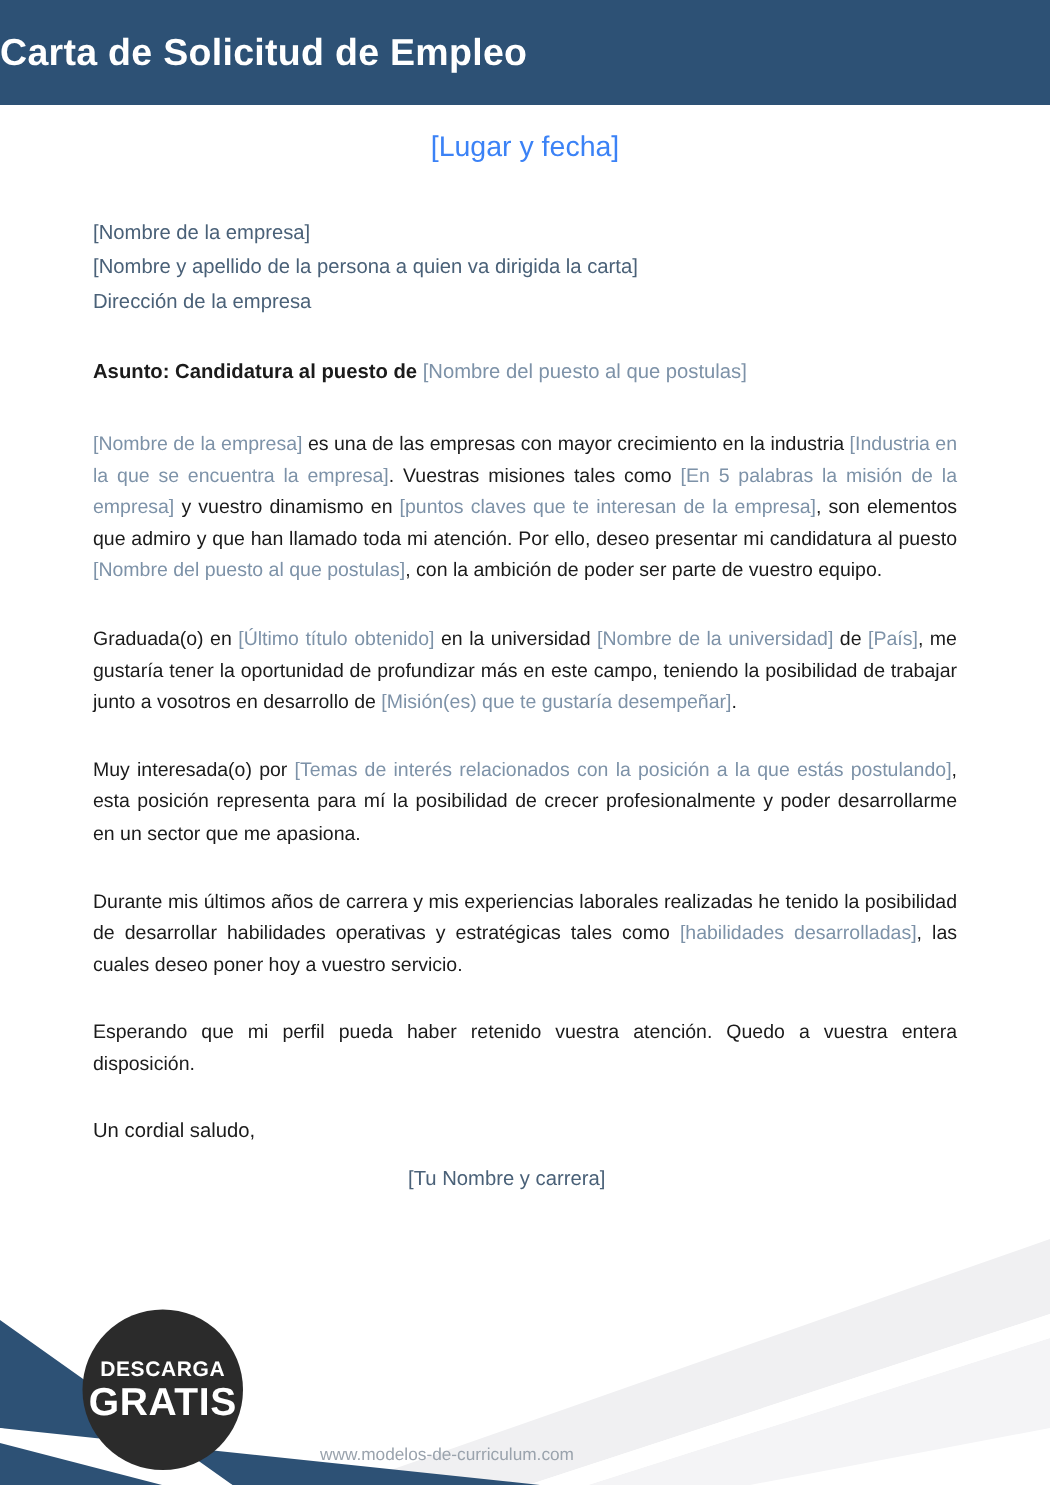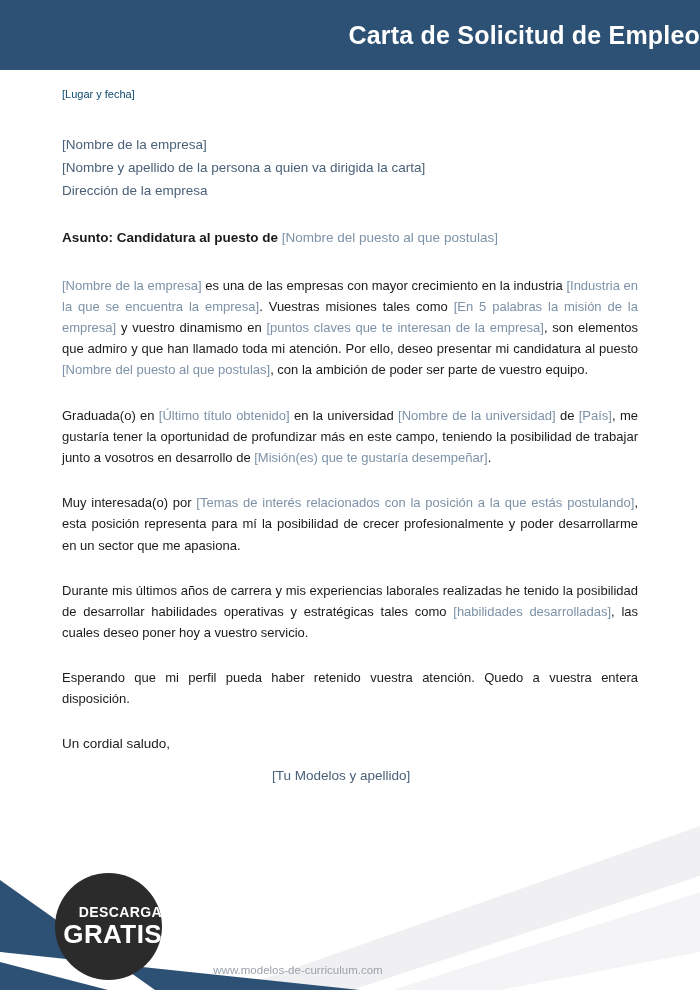--- a/index.html
+++ b/index.html
@@ -22,43 +22,43 @@
 
   
   .header-bar {
     position: absolute;
     top: 0; left: 0;
     width: 700px;
     height: 70px;
     background: #2d5175;
     display: flex;
     align-items: center;
-    justify-content: flex-end;
+    justify-content: flex-start;
   }
   .header-title {
     color: #ffffff;
     font-size: 25px;
     font-weight: bold;
     letter-spacing: 0.2px;
     font-family: "Liberation Sans", sans-serif;
   }
 
   
   .letter {
     position: absolute;
     top: 70px;
     left: 0;
     width: 700px;
     padding: 0 62px;
   }
 
   .date-line {
-    text-align: left;
-    color: #0c4a6e;
-    font-size: 11px;
+    text-align: center;
+    color: #3b82f6;
+    font-size: 19px;
     margin-top: 18px;
     padding-right: 0px;
   }
 
   .recipient-block {
     margin-top: 33px;
     color: #4a6178;
     font-size: 13.5px;
     line-height: 1.72;
   }
@@ -110,21 +110,21 @@
   .badge {
     position: absolute;
     left: 55px;
     top: 873px;
     width: 107px;
     height: 107px;
     border-radius: 50%;
     background: #2b2b2b;
     display: flex;
     flex-direction: column;
-    align-items: flex-end;
+    align-items: center;
     justify-content: center;
     color: #ffffff;
     z-index: 5;
   }
   .badge-top {
     font-size: 14px;
     font-weight: bold;
     letter-spacing: 0.4px;
     line-height: 1;
   }
@@ -210,21 +210,21 @@
     <p class="para"><span>Graduada(o) en </span><span class="ph">[Último título obtenido]</span><span> en la universidad </span><span class="ph">[Nombre de la universidad]</span><span> de </span><span class="ph">[País]</span><span>, me gustaría tener la oportunidad de profundizar más en este campo, teniendo la posibilidad de trabajar junto a vosotros en desarrollo de </span><span class="ph">[Misión(es) que te gustaría desempeñar]</span><span>.</span></p>
 
     <p class="para"><span>Muy interesada(o) por </span><span class="ph">[Temas de interés relacionados con la posición a la que estás postulando]</span><span>, esta posición representa para mí la posibilidad de crecer profesionalmente y poder desarrollarme en un sector que me apasiona.</span></p>
 
     <p class="para"><span>Durante mis últimos años de carrera y mis experiencias laborales realizadas he tenido la posibilidad de desarrollar habilidades operativas y estratégicas tales como </span><span class="ph">[habilidades desarrolladas]</span><span>, las cuales deseo poner hoy a vuestro servicio.</span></p>
 
     <p class="para"><span>Esperando que mi perfil pueda haber retenido vuestra atención. Quedo a vuestra entera disposición.</span></p>
 
     <div class="closing">Un cordial saludo,</div>
 
-    <div class="signature">[Tu Modelos y apellido]</div>
+    <div class="signature">[Tu Nombre y carrera]</div>
   </div>
 
   <div class="badge">
     <div class="badge-top">DESCARGA</div>
     <div class="badge-bottom">GRATIS</div>
   </div>
 
 
   <div class="footer-url">www.modelos-de-curriculum.com</div>
 

